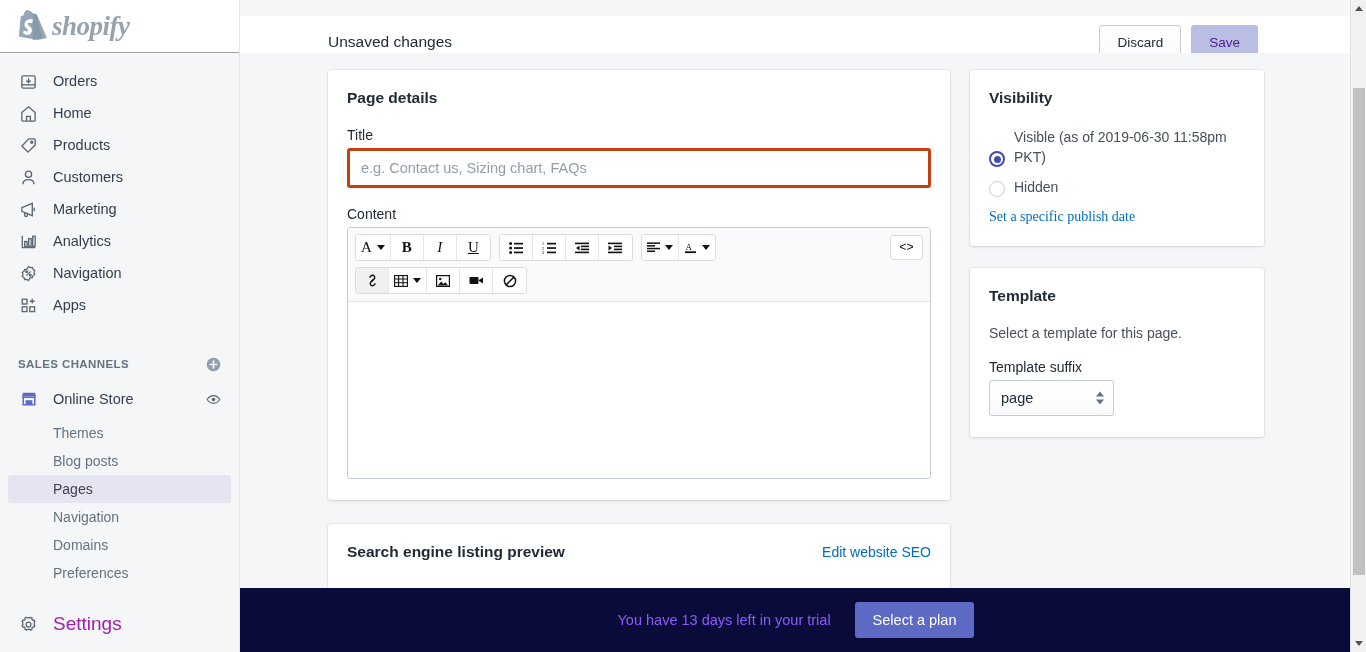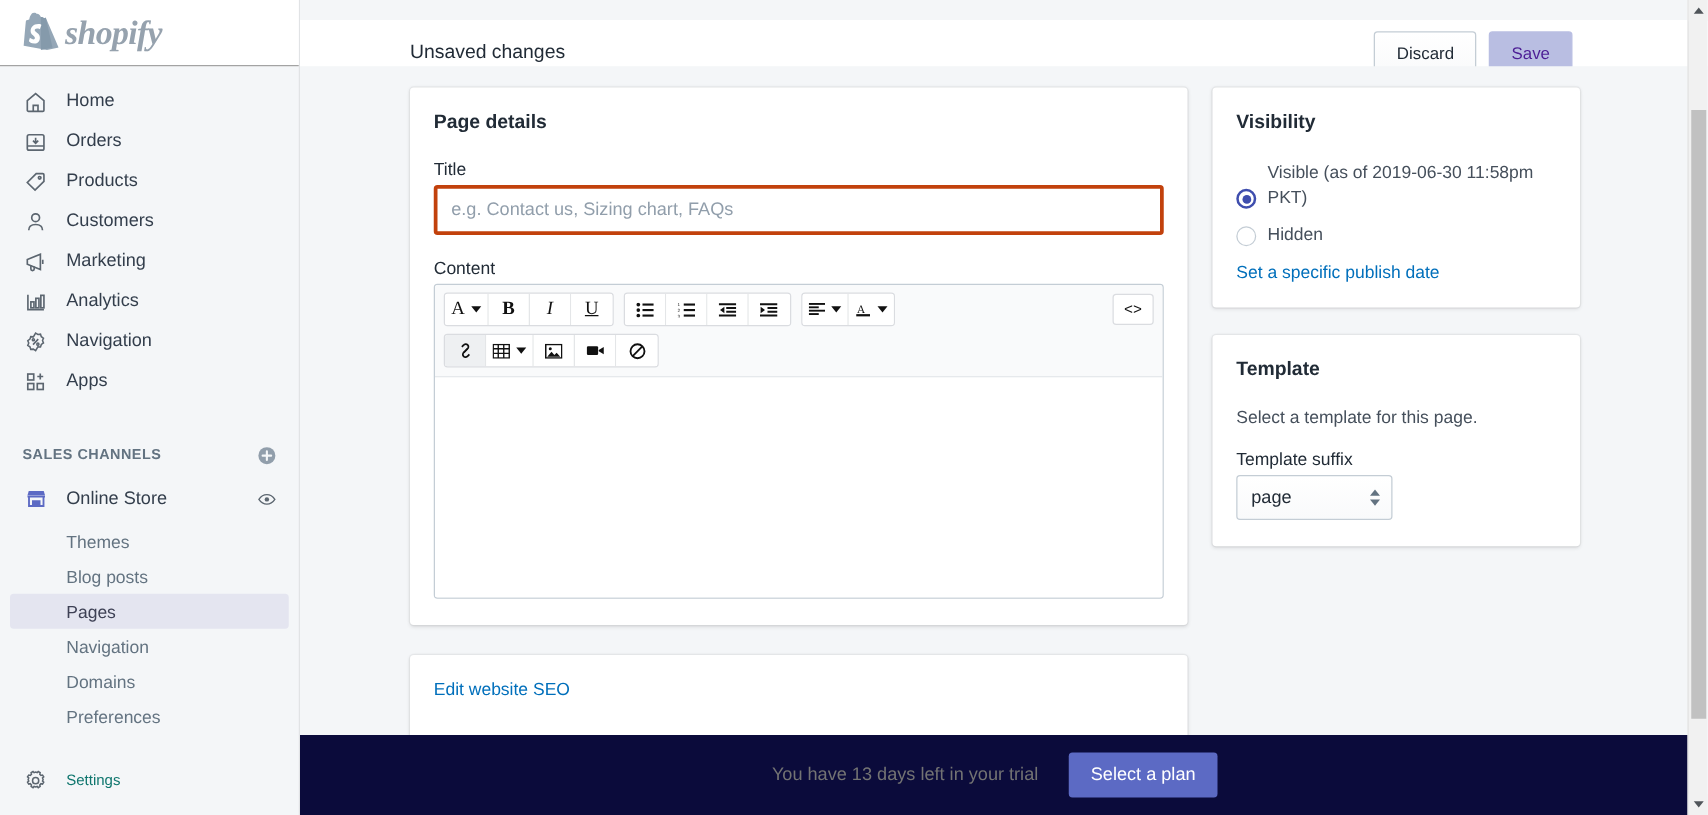--- a/index.html
+++ b/index.html
@@ -72,21 +72,21 @@
     font-size: 14px; color: #637381;
   }
   .sub-item.active { background: #e4e5f0; color: #3e4155; font-weight: 400; }
   .settings-row {
     position: absolute; bottom: 12px; left: 0; width: 240px;
     display: flex; align-items: center;
     height: 32px; margin: 0 8px; padding-left: 10px;
     cursor: pointer;
   }
   .settings-row .ico { width:21px; height:21px; margin-right:14px; flex:none; display:flex; align-items:center; justify-content:center;}
-  .settings-row .lbl { font-size: 12px; color: #0f766e; }
+  .settings-row .lbl { font-size: 19px; color: #a21caf; }
 
   
   .topbar {
     position: absolute; left: 240px; top: 16px;
     width: 1112px; height: 53px;
     background: #fff;
     border-bottom: 1px solid #eceef0;
     display: flex; align-items: center;
   }
   .topbar-title {
@@ -251,21 +251,21 @@
 
   
   .banner {
     position: absolute; left: 240px; bottom: 0;
     width: 1112px; height: 64px;
     background: #0b0b3b;
     display: flex; align-items: center; justify-content: center;
     gap: 24px;
     z-index: 5;
   }
-  .banner-text { color: #737373; font-size: 14.5px; }
+  .banner-text { color: #8b5cf6; font-size: 14.5px; }
   .btn-plan {
     background: #5c6ac4; color: #fff;
     border-radius: 3px; height: 36px; padding: 0 18px;
     display: inline-flex; align-items: center; justify-content: center;
     font-size: 14.5px; cursor: pointer;
   }
 
   
   .scrollbar {
     position: absolute; right: 0; top: 0;
@@ -307,36 +307,36 @@
         <path d="M12.4 1.1c.2.3.4.7.5 1.2-.9.3-1.9.6-2.9.9.6-2.2 1.6-3.3 2.4-2.1zm1.8 1.5c-.1-.5-.3-1.1-.6-1.6 1 .2 1.5 1.3 1.7 2l-1.1.3z" fill="#ffffff" opacity="0"></path>
       </svg>
       <span class="logo-word">shopify</span>
     </div>
 
     <div class="nav-top">
 
       <div class="nav-item primary">
         <span class="ico">
           <svg width="19" height="19" viewBox="0 0 20 20" fill="none" stroke="#5c6670" stroke-width="1.4">
-            <path d="M3 9l7-6 7 6v8a1 1 0 01-1 1H4a1 1 0 01-1-1V9z"></path>
-            <path d="M8 18v-5h4v5"></path>
-          </svg>
-        </span>
-        <span class="lbl">Home</span>
-      </div>
-
-      <div class="nav-item primary">
-        <span class="ico">
-          <svg width="19" height="19" viewBox="0 0 20 20" fill="none" stroke="#5c6670" stroke-width="1.4">
             <rect x="3" y="4" width="14" height="13" rx="1.5"></rect>
             <path d="M10 6.5v4.5M7.8 9l2.2 2.2L12.2 9"></path>
             <path d="M3 13.5h14"></path>
           </svg>
         </span>
         <span class="lbl">Orders</span>
+      </div>
+
+      <div class="nav-item primary">
+        <span class="ico">
+          <svg width="19" height="19" viewBox="0 0 20 20" fill="none" stroke="#5c6670" stroke-width="1.4">
+            <path d="M3 9l7-6 7 6v8a1 1 0 01-1 1H4a1 1 0 01-1-1V9z"></path>
+            <path d="M8 18v-5h4v5"></path>
+          </svg>
+        </span>
+        <span class="lbl">Home</span>
       </div>
 
       <div class="nav-item primary">
         <span class="ico">
           <svg width="19" height="19" viewBox="0 0 20 20" fill="none" stroke="#5c6670" stroke-width="1.4">
             <path d="M10.5 3H16a1 1 0 011 1v5.5L9.5 17 3 10.5 10.5 3z"></path>
             <circle cx="13.4" cy="6.6" r="1.1"></circle>
           </svg>
         </span>
         <span class="lbl">Products</span>
@@ -605,41 +605,42 @@
                 </div>
               </div>
 
               <div class="editor-body"></div>
             </div>
           </div>
         </div>
 
         <div class="card" style="margin-top:24px;">
           <div class="seo-head">
+            <span class="seo-title">Search engine listing preview</span>
             <span class="link">Edit website SEO</span>
           </div>
           <div style="height:90px;"></div>
         </div>
       </div>
 
       <div class="col-side">
 
         <div class="card card-pad">
           <div class="card-title">Visibility</div>
 
           <div class="radio-row">
             <span class="radio checked"></span>
             <span class="radio-label">Visible (as of 2019-06-30 11:58pm PKT)</span>
           </div>
           <div class="radio-row">
             <span class="radio"></span>
             <span class="radio-label">Hidden</span>
           </div>
 
-          <div class="link" style="margin-top:12px;">Set a specific publish date</div>
+          <div class="link" style="margin-top:12px;font-family:Liberation Serif, serif;">Set a specific publish date</div>
         </div>
 
         <div class="card card-pad" style="margin-top:22px;">
           <div class="card-title">Template</div>
           <p class="hint">Select a template for this page.</p>
           <label class="field-label">Template suffix</label>
           <div class="select-wrap">
             <select class="select">
               <option>page</option>
             </select>

